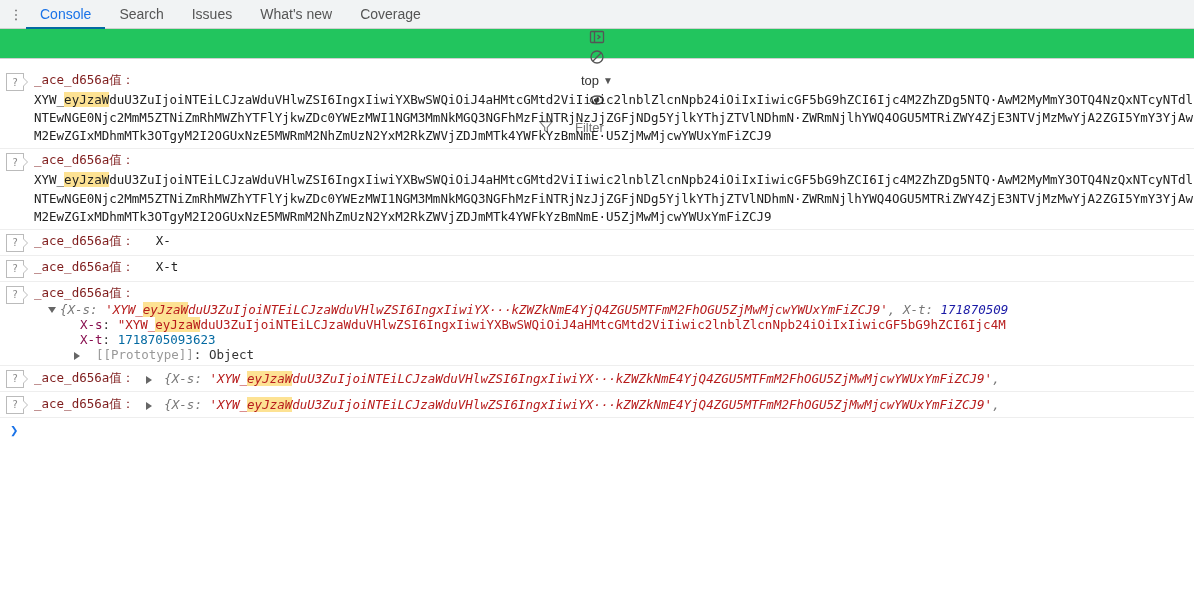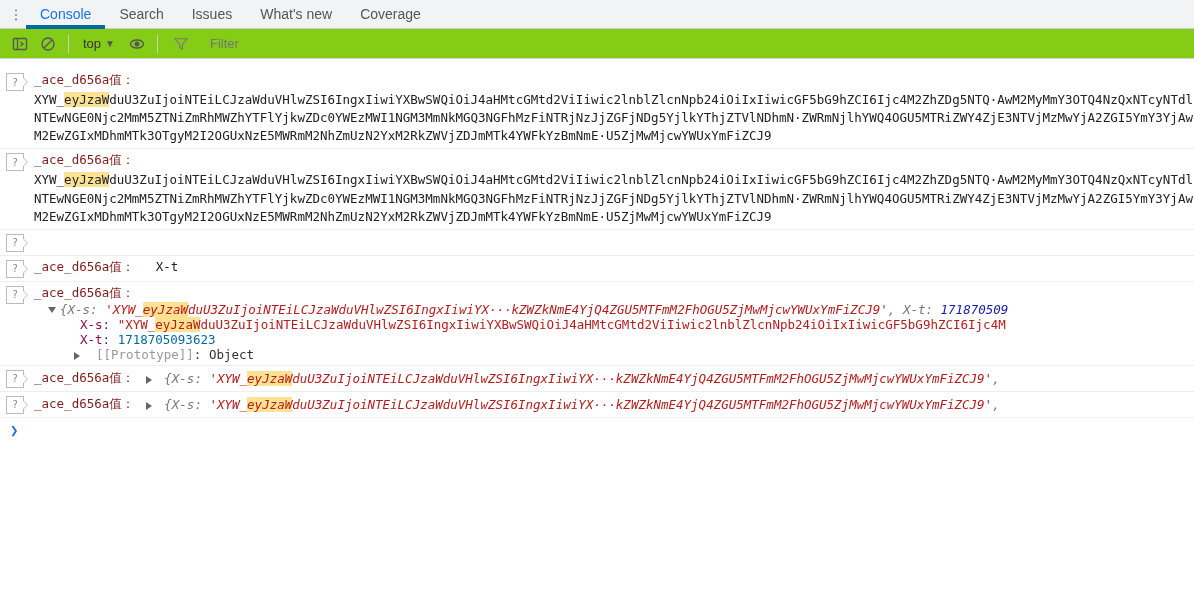--- a/index.html
+++ b/index.html
@@ -23,31 +23,32 @@
   .tab {
     padding: 0 14px;
     height: 29px;
     line-height: 29px;
     color: #555;
     font-size: 14px;
     cursor: pointer;
   }
   .tab.active {
     color: #1a73e8;
-    border-bottom: 4px solid #0369a1;
+    border-bottom: 2px solid #0369a1;
     font-weight: 500;
   }
   .toolbar {
     display: flex;
     align-items: center;
     height: 30px;
     border-bottom: 1px solid #d0d0d0;
-    background: #84cc16;
+    background: #22c55e;
     padding: 0 8px;
     gap: 4px;
+    flex-direction: column;
   }
   .tool-btn {
     width: 24px; height: 24px;
     display:flex; align-items:center; justify-content:center;
     color:#555; cursor:pointer; border-radius:2px;
   }
   .tool-btn svg { width:16px; height:16px; }
   .divider { width:1px; height:18px; background:#ccc; margin:0 4px; }
   .context-select {
     display:flex; align-items:center; gap:4px;
@@ -206,20 +207,24 @@
   <div class="log-row">
     <div class="lvl-icon">?</div>
     <div class="log-body">
       <span class="label">_ace_d656a值：</span>
       <div class="token-block"><span>XYW_</span><span class="hl">eyJzaW</span><span>duU3ZuIjoiNTEiLCJzaWduVHlwZSI6IngxIiwiYXBwSWQiOiJ4aHMtcGMtd2ViIiwic2lnblZlcnNpb24iOiIxIiwicGF5bG9hZCI6Ijc4M2ZhZDg5NTQ·AwM2MyMmY3OTQ4NzQxNTcyNTdlNTEwNGE0Njc2MmM5ZTNiZmRhMWZhYTFlYjkwZDc0YWEzMWI1NGM3MmNkMGQ3NGFhMzFiNTRjNzJjZGFjNDg5YjlkYThjZTVlNDhmN·ZWRmNjlhYWQ4OGU5MTRiZWY4ZjE3NTVjMzMwYjA2ZGI5YmY3YjAwM2EwZGIxMDhmMTk3OTgyM2I2OGUxNzE5MWRmM2NhZmUzN2YxM2RkZWVjZDJmMTk4YWFkYzBmNmE·U5ZjMwMjcwYWUxYmFiZCJ9</span></div>
     </div>
   </div>
 
   <div class="log-row">
     <div class="lvl-icon">?</div>
+    <div class="log-body nowrap">
+      <span class="label">_ace_d656a值：</span>
+      <span class="inline-val">X-</span>
+    </div>
   </div>
 
   <div class="log-row">
     <div class="lvl-icon">?</div>
     <div class="log-body nowrap">
       <span class="label">_ace_d656a值：</span>
       <span class="inline-val">X-t</span>
     </div>
   </div>
 

